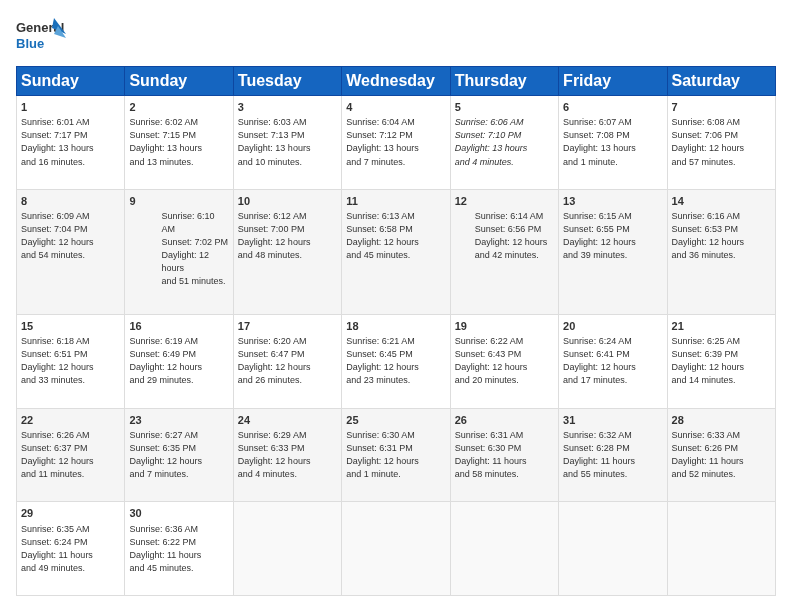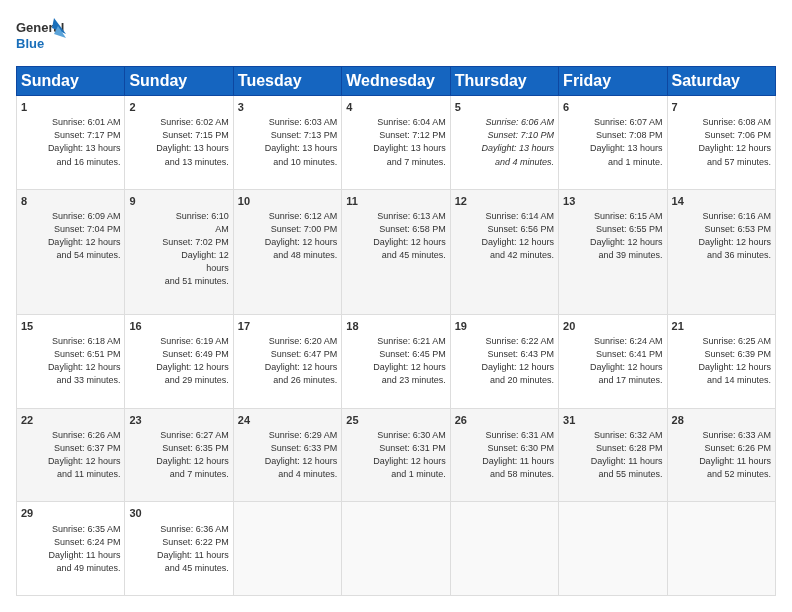--- a/index.html
+++ b/index.html
@@ -73,21 +73,20 @@
     .day-num {
       font-size: 11px;
       font-weight: bold;
       display: block;
       margin-bottom: 1px;
     }
     .day-info {
       color: #333;
       font-size: 9px;
       line-height: 1.45;
-      text-align: right;
     }
   </style>
 </head>
 <body>
 
 <div class="page">
   <div class="header">
     <div class="logo">
         <svg width="52" height="40" viewBox="0 0 52 40">
           <text x="0" y="16" font-size="13" font-weight="bold" fill="#333" font-family="Arial">General</text>
@@ -190,21 +189,21 @@
           </td>
           <td>
             <span class="day-num">11</span>
             <div class="day-info" style="white-space: pre-line;">Sunrise: 6:13 AM
 Sunset: 6:58 PM
 Daylight: 12 hours
 and 45 minutes.</div>
           </td>
           <td>
             <span class="day-num">12</span>
-            <div class="day-info" style="white-space: pre-line;">Sunrise: 6:14 AM
+            <div class="day-info" style="white-space: pre-line; margin-left: 20px;">Sunrise: 6:14 AM
 Sunset: 6:56 PM
 Daylight: 12 hours
 and 42 minutes.</div>
           </td>
           <td>
             <span class="day-num">13</span>
             <div class="day-info" style="white-space: pre-line;">Sunrise: 6:15 AM
 Sunset: 6:55 PM
 Daylight: 12 hours
 and 39 minutes.</div>

